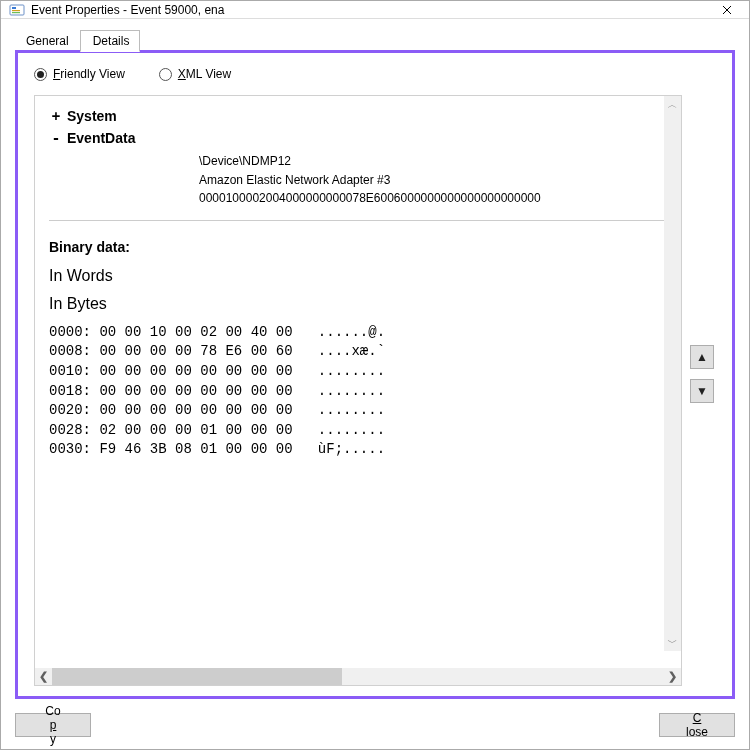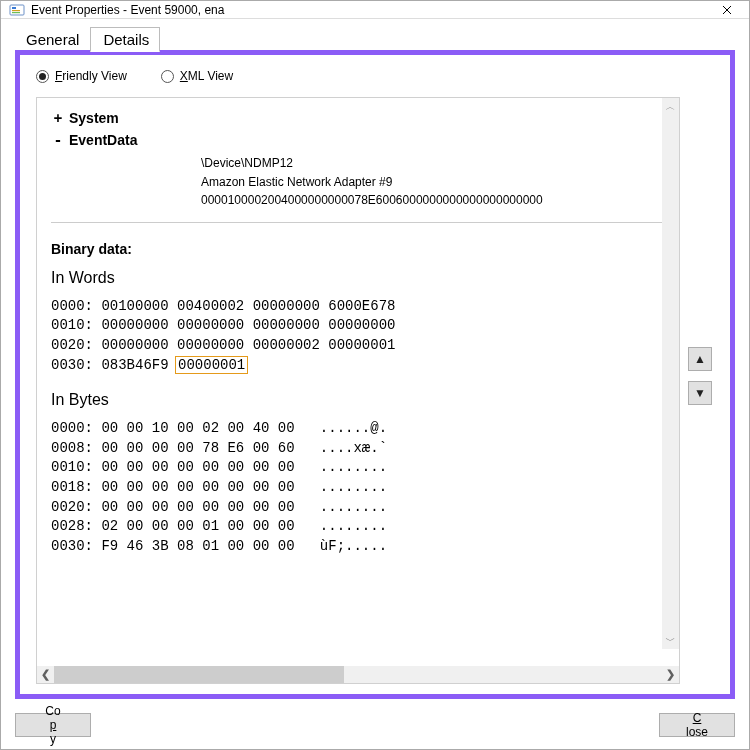--- a/index.html
+++ b/index.html
@@ -53,34 +53,34 @@
     height: 24px;
     margin-bottom: -1px;
     z-index: 2;
     position: relative;
   }
   .tab {
     padding: 3px 10px;
     border: 1px solid transparent;
     border-bottom: none;
     background: transparent;
-    font-size: 15px;
+    font-size: 12px;
     cursor: default;
   }
   .tab.active {
     border-color: #bcbcbc;
     background: #fff;
     border-bottom: 1px solid #fff;
     position: relative;
     top: 1px;
     padding-left: 12px;
   }
   .tab-panel {
     flex: 1;
-    border: 5px solid #8b5cf6;
+    border: 3px solid #8b5cf6;
     background: #fff;
     padding: 14px 16px 10px 16px;
     display: flex;
     flex-direction: column;
     position: relative;
   }
   .view-radios {
     display: flex;
     gap: 34px;
     margin-bottom: 14px;
@@ -242,33 +242,29 @@
               <span class="tree-toggle">+</span>
               <span class="tree-label">System</span>
             </div>
             <div class="tree-row">
               <span class="tree-toggle">-</span>
               <span class="tree-label">EventData</span>
             </div>
 
             <div class="eventdata-values">
               <div>\Device\NDMP12</div>
-              <div>Amazon Elastic Network Adapter #9</div>
+              <div>Amazon Elastic Network Adapter #3</div>
               <div>0000100002004000000000078E6006000000000000000000000</div>
             </div>
 
             <hr class="sep">
 
             <div class="section-title">Binary data:</div>
 
             <div class="subhead">In Words</div>
-<pre class="hex"><span>0000: 00100000 00400002 00000000 6000E678</span>
-<span>0010: 00000000 00000000 00000000 00000000</span>
-<span>0020: 00000000 00000000 00000002 00000001</span>
-<span>0030: 083B46F9 </span><span class="hl">00000001</span></pre>
 
             <div class="subhead">In Bytes</div>
 <pre class="hex"><span>0000: 00 00 10 00 02 00 40 00   ......@.</span>
 <span>0008: 00 00 00 00 78 E6 00 60   ....xæ.`</span>
 <span>0010: 00 00 00 00 00 00 00 00   ........</span>
 <span>0018: 00 00 00 00 00 00 00 00   ........</span>
 <span>0020: 00 00 00 00 00 00 00 00   ........</span>
 <span>0028: 02 00 00 00 01 00 00 00   ........</span>
 <span>0030: F9 46 3B 08 01 00 00 00   ùF;.....</span></pre>
 

